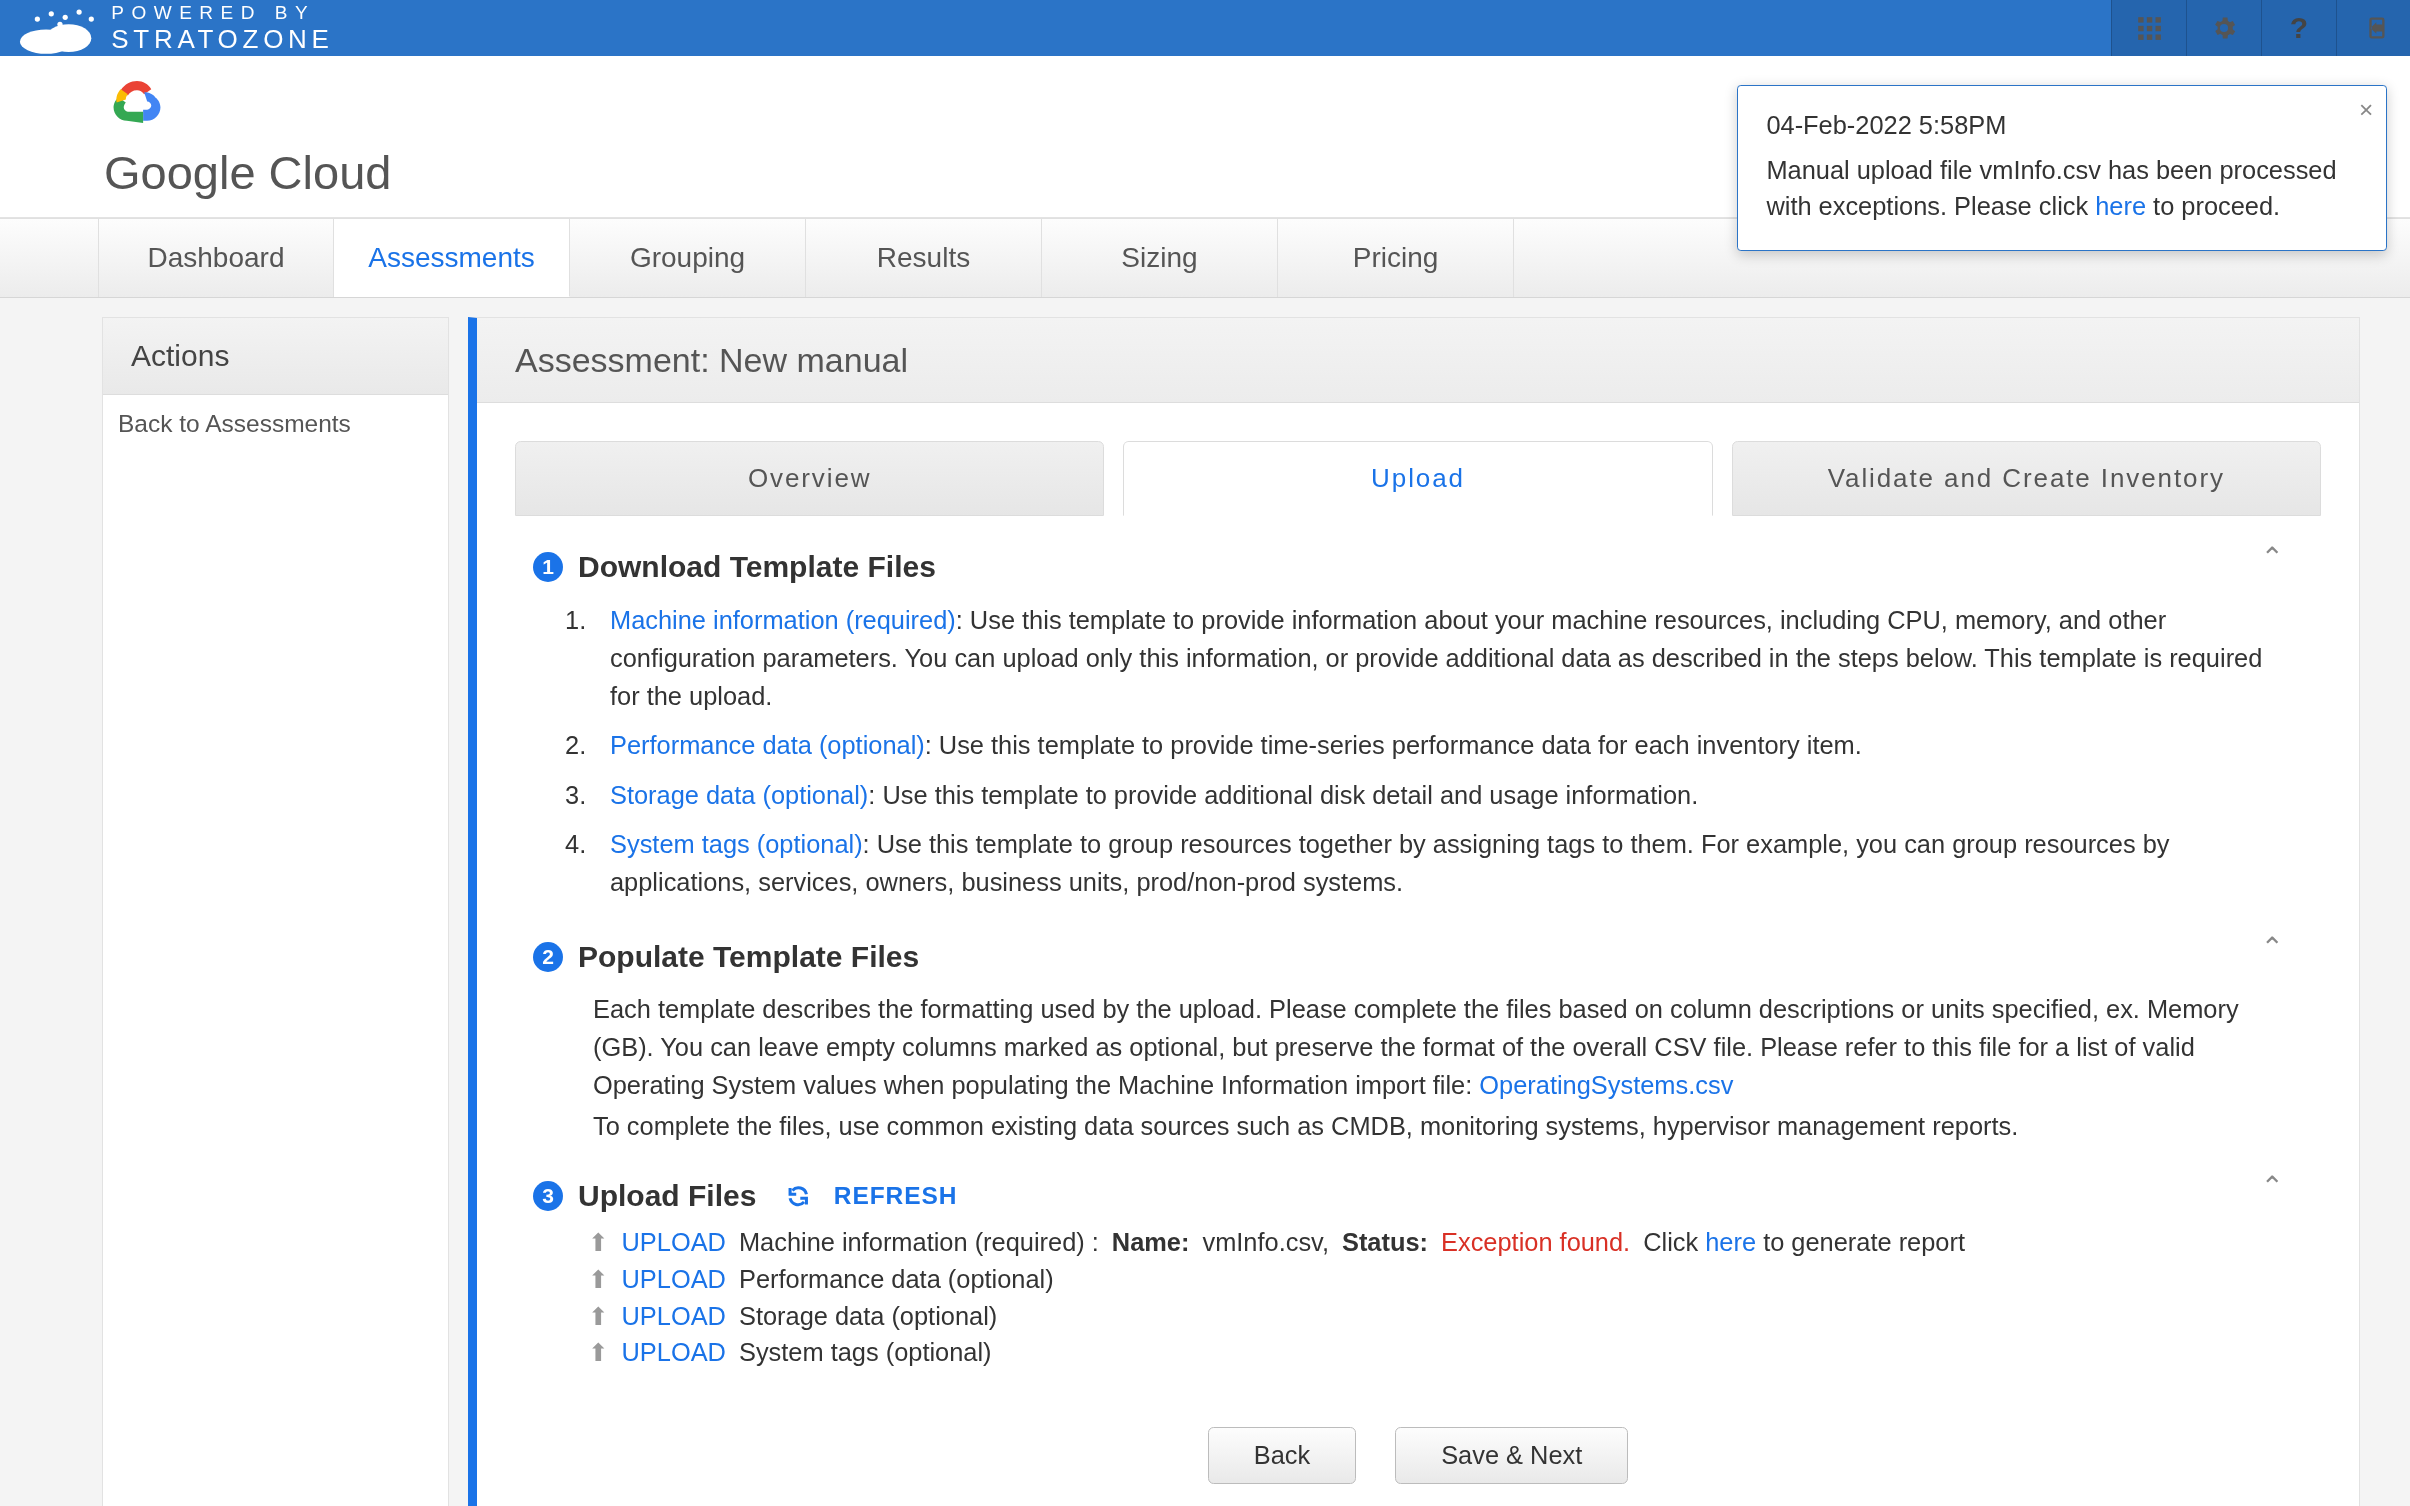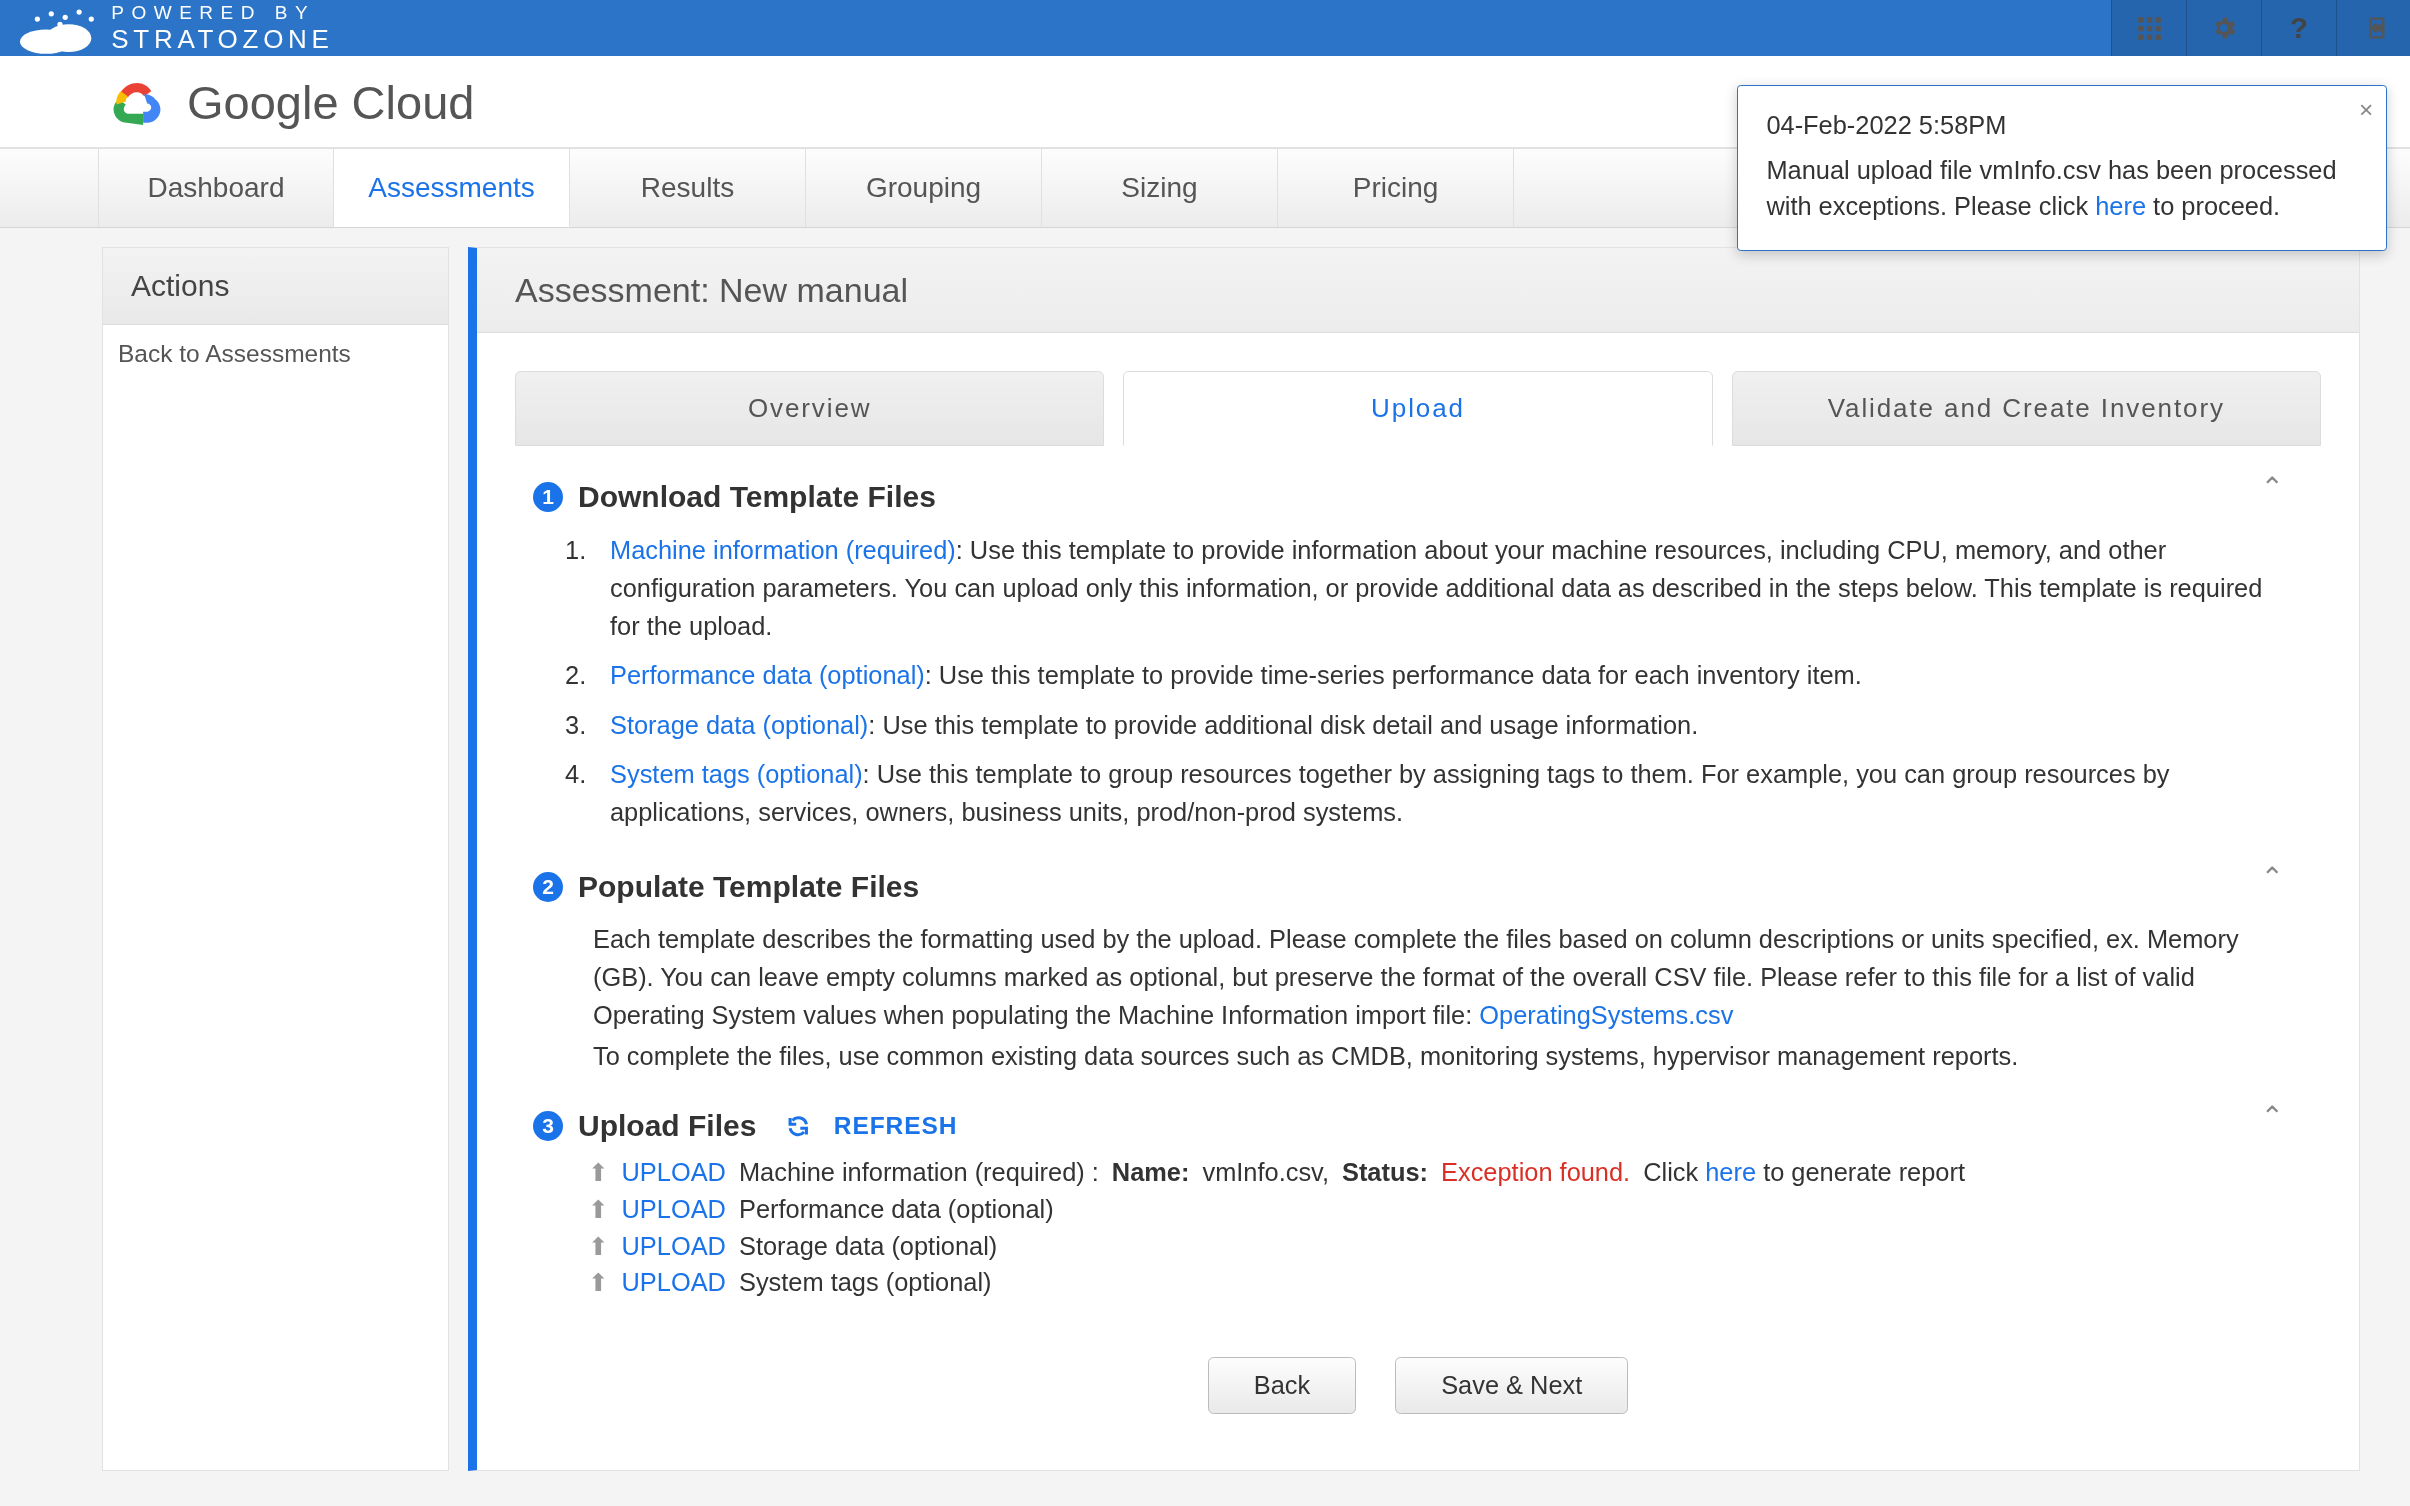--- a/index.html
+++ b/index.html
@@ -26,21 +26,21 @@
     display:flex; align-items:center; justify-content:center;
     color:#444; font-size:30px;
   }
 
   
   .brand-row {
     background:#fff;
     border-bottom:0.9px solid #e3e3e3;
     padding: 19px 0 17px 104px;
   }
-  .gcloud-logo { display:flex; align-items:flex-end; gap:17px; }
+  .gcloud-logo { display:flex; align-items:flex-start; gap:17px;flex-direction:column; }
   .gcloud-text { font-size: 47px; color:#555; font-weight:300; }
   .gcloud-text b { font-weight:500; color:#555; }
 
   
   .nav {
     display:flex;
     background: linear-gradient(#fdfdfd,#ececec);
     border-top:0.9px solid #e0e0e0;
     border-bottom:0.9px solid #d6d6d6;
   }
@@ -221,22 +221,22 @@
       <path fill="#34a853" d="M22 45c-7 0-13-6-13-13 0-4 2-8 5-10l7 5c-1 1-2 3-2 5 0 2 2 4 4 4h15v11z"></path>
       <path fill="#fbbc04" d="M16 14l7 5c-1 1-2 3-2 5l-9 3c-1-5 1-10 4-13z"></path>
     </svg>
     <span class="gcloud-text"><b>Google</b><span> Cloud</span></span>
   </div>
 </div>
 
 <div class="nav">
   <div class="nav-tab">Dashboard</div>
   <div class="nav-tab active">Assessments</div>
+  <div class="nav-tab">Grouping</div>
   <div class="nav-tab">Results</div>
-  <div class="nav-tab">Grouping</div>
   <div class="nav-tab">Sizing</div>
   <div class="nav-tab">Pricing</div>
 </div>
 
 <div class="main-wrap">
 
   <div class="sidebar">
     <div class="sidebar-head">Actions</div>
     <div class="sidebar-link">Back to Assessments</div>
   </div>

